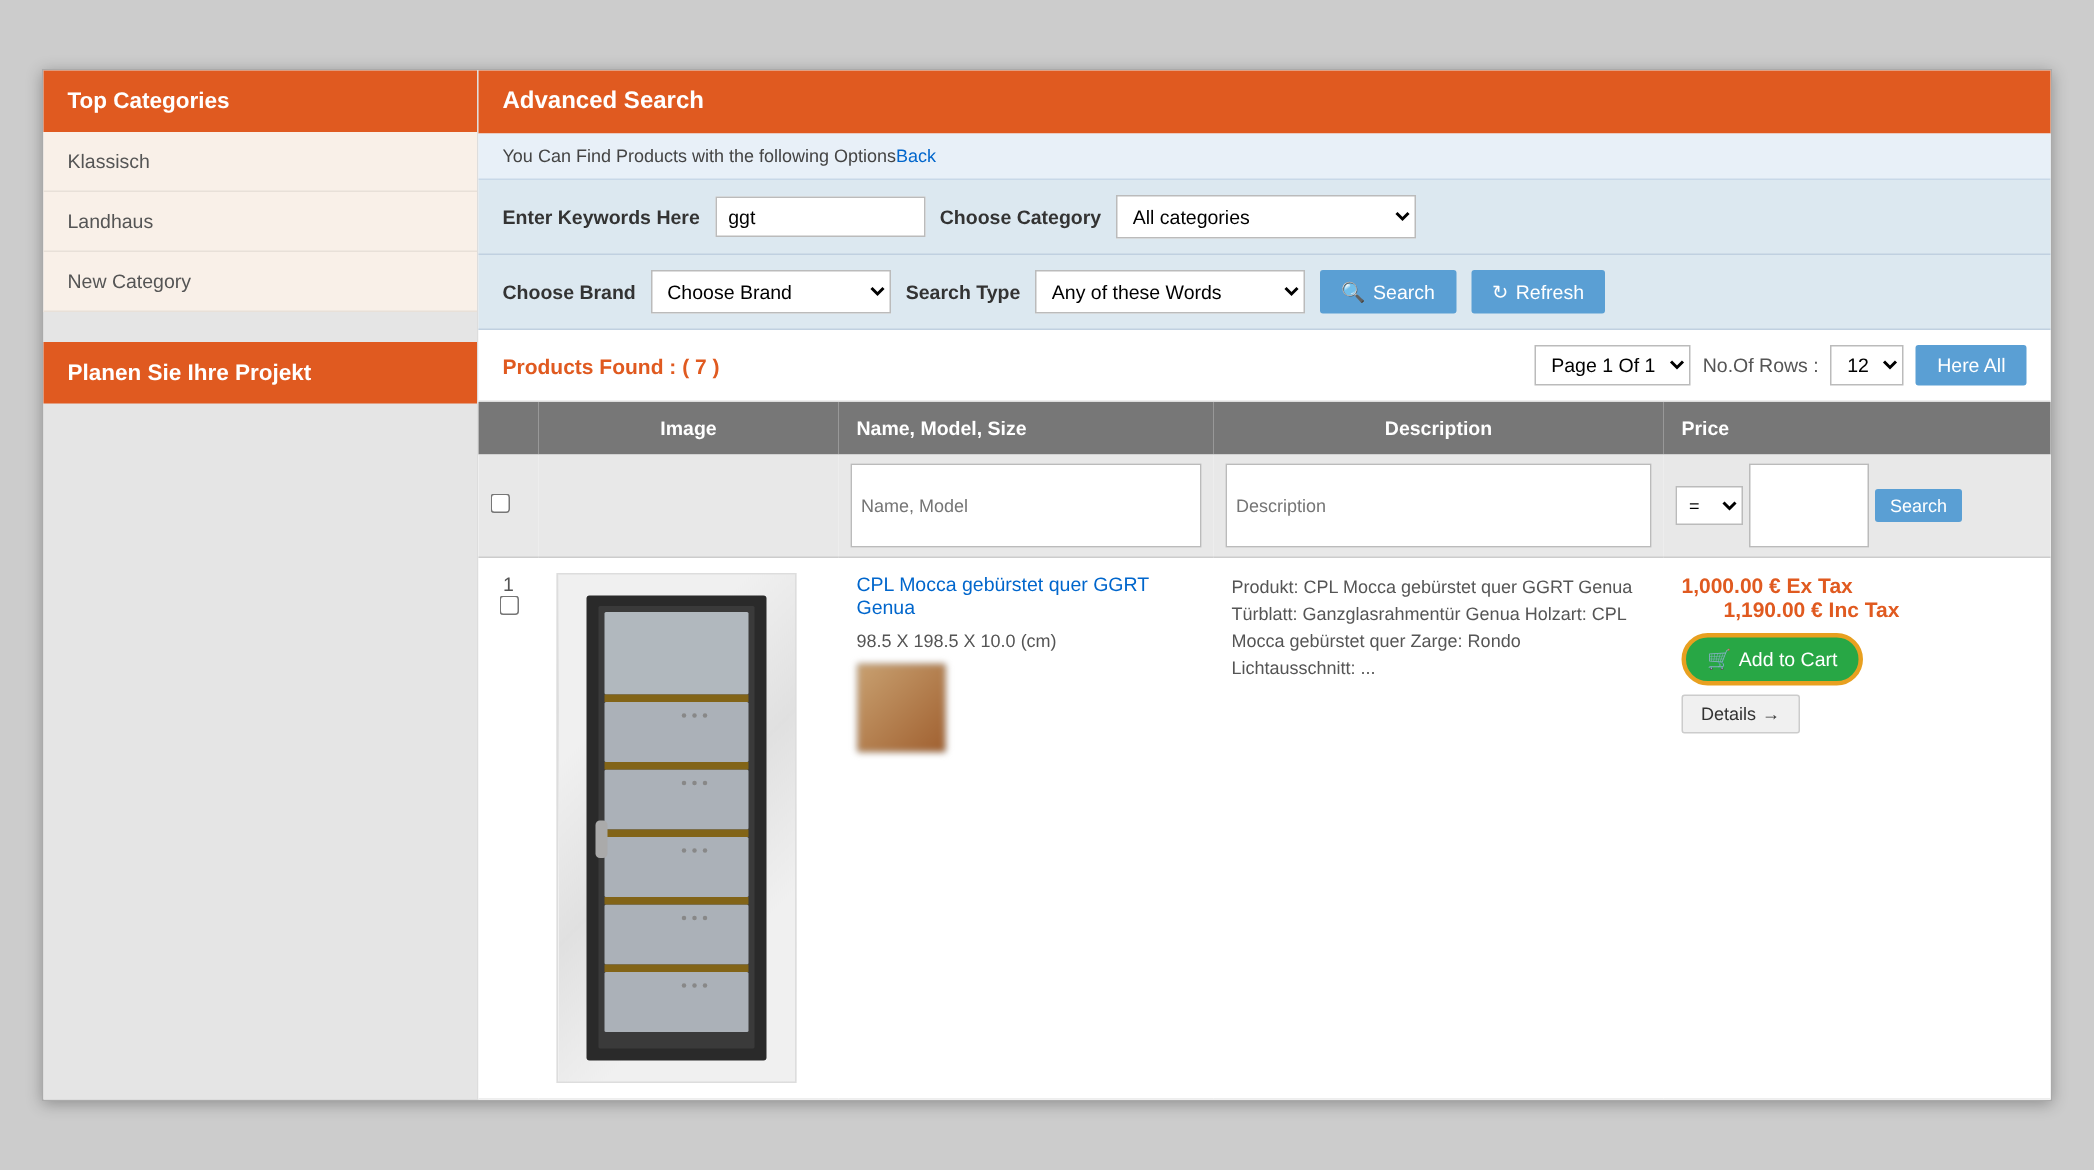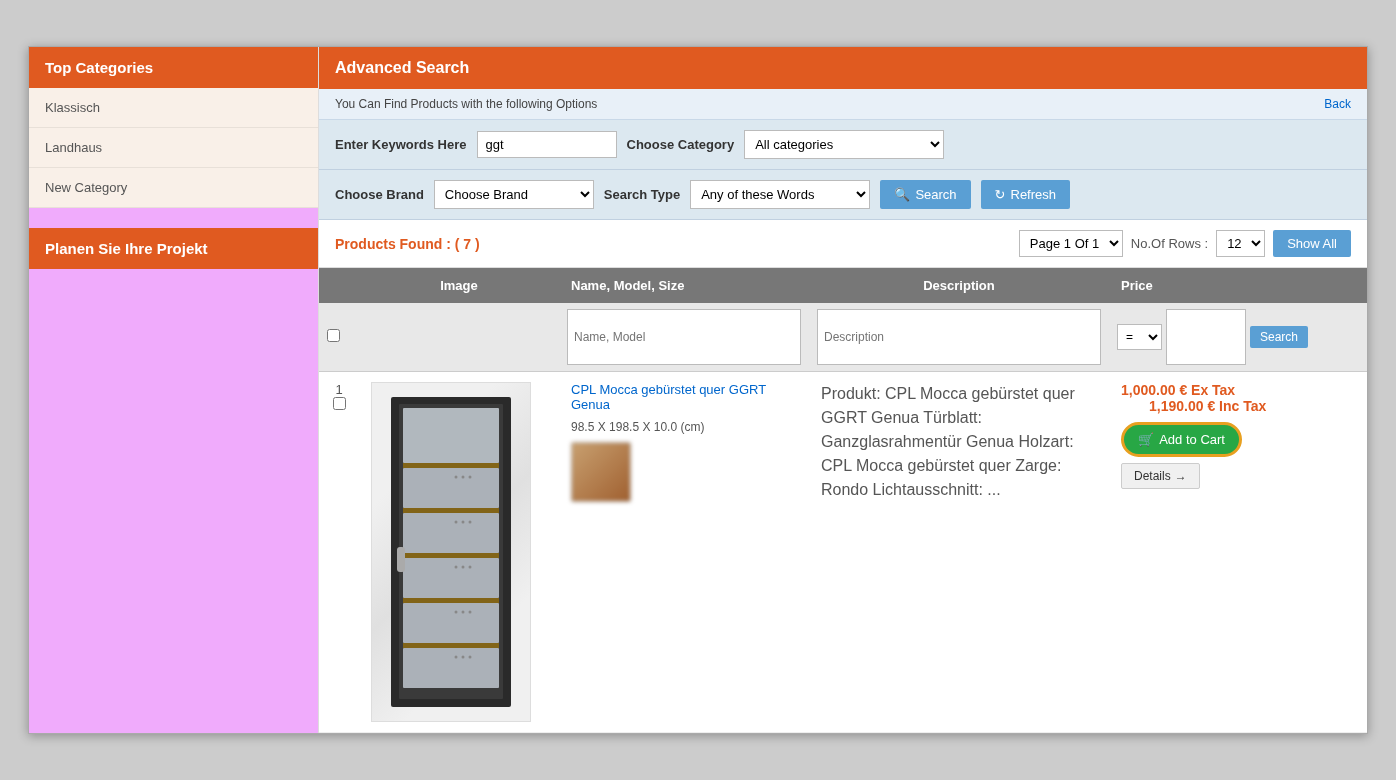--- a/index.html
+++ b/index.html
@@ -18,21 +18,21 @@
       border: 1px solid #aaa;
       box-shadow: 0 2px 10px rgba(0,0,0,0.3);
     }
     .main-layout {
       display: flex;
     }
     
     .sidebar {
       width: 290px;
       min-width: 290px;
-      background: #f0abfc;
+      background: #e5e5e5;
       border-right: 1px solid #ddd;
     }
     .sidebar-header {
       background: #e05a20;
       color: #fff;
       font-size: 15px;
       font-weight: bold;
       padding: 12px 16px;
     }
     .sidebar-item {
@@ -62,21 +62,20 @@
       font-weight: bold;
       padding: 12px 16px;
     }
     .search-description {
       background: #e8f0f8;
       padding: 8px 16px;
       color: #444;
       font-size: 12px;
       border-bottom: 1px solid #c8d8e8;
       display: flex;
-      justify-content: space-between;
       align-items: center;
     }
     .back-link {
       color: #0066cc;
       cursor: pointer;
       font-size: 12px;
     }
     .search-row {
       background: #dce8f0;
       padding: 10px 16px;
@@ -261,21 +260,21 @@
       background: linear-gradient(135deg, #c8a070, #a06030);
       border: 1px solid #aaa;
       border-radius: 2px;
       filter: blur(2px);
     }
     .product-desc-cell {
       width: 300px;
     }
     .product-desc-text {
       color: #555;
-      font-size: 16px;
+      font-size: 12px;
       line-height: 1.5;
     }
     .price-ex-tax {
       color: #e05a20;
       font-weight: bold;
       font-size: 14px;
     }
     .price-inc-tax {
       color: #e05a20;
       font-weight: bold;
@@ -388,21 +387,21 @@
           <select>
             <option>Page 1 Of 1</option>
           </select>
           <label>No.Of Rows :</label>
           <select>
             <option>12</option>
             <option>24</option>
             <option>48</option>
             <option>96</option>
           </select>
-          <button class="btn-show-all">Show All</button>
+          <button class="btn-show-all">Here All</button>
         </div>
       </div>
 
       <table class="products-table">
         <thead>
           <tr>
             <th style="width:40px;"></th>
             <th class="center">Image</th>
             <th>Name, Model, Size</th>
             <th class="center">Description</th>

